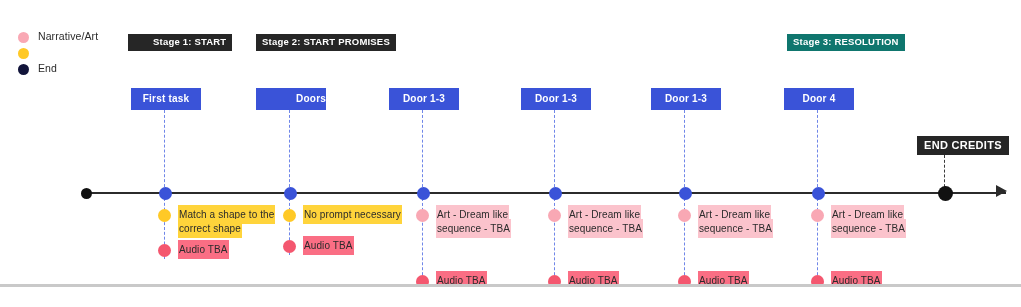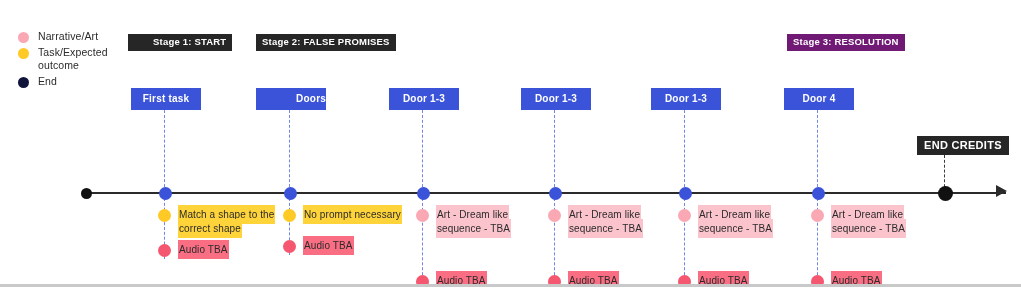--- a/index.html
+++ b/index.html
@@ -160,32 +160,31 @@
 
 <div id="root">
 
   <div id="legend">
       <div class="legend-row">
         <div class="legend-dot" style="background: rgb(249, 168, 180);"></div>
         <div class="legend-label">Narrative/Art</div>
       </div>
       <div class="legend-row">
         <div class="legend-dot" style="background: rgb(255, 201, 38);"></div>
-        <div class="legend-label">Task/Expected outcome</div>
       </div>
       <div class="legend-row">
         <div class="legend-dot" style="background: rgb(17, 20, 58);"></div>
         <div class="legend-label">End</div>
       </div>
     </div>
 
   <div id="stage-layer">
       <div class="stage-banner" style="left: 128px; top: 34px; background: rgb(38, 38, 38); padding-left: 25px;">Stage 1: START</div>
-      <div class="stage-banner" style="left: 256px; top: 34px; background: rgb(38, 38, 38);">Stage 2: FALSE PROMISES</div>
-      <div class="stage-banner" style="left: 787px; top: 34px; background: #701a75;">Stage 3: RESOLUTION</div>
+      <div class="stage-banner" style="left: 256px; top: 34px; background: rgb(38, 38, 38);">Stage 2: START PROMISES</div>
+      <div class="stage-banner" style="left: 787px; top: 34px; background: #0f766e;">Stage 3: RESOLUTION</div>
     </div>
 
   <div id="milestone-layer">
       <div class="milestone-box" style="left: 131px; top: 88px; background: rgb(58, 83, 216);">First task</div>
       <div class="connector blue" style="left: 164px; top: 110px; height: 82px;"></div>
       <div class="connector blue" style="left: 164px; top: 198px; height: 61px;"></div>
       <div class="item" style="left: 158px; top: 208px;">
         <div class="item-dot" style="background: rgb(255, 201, 38);"></div>
         <div class="item-text"><span class="hl" style="background: rgb(255, 212, 59);">Match a shape to the</span><br><span class="hl" style="background: rgb(255, 212, 59);">correct shape</span></div>
       </div>

